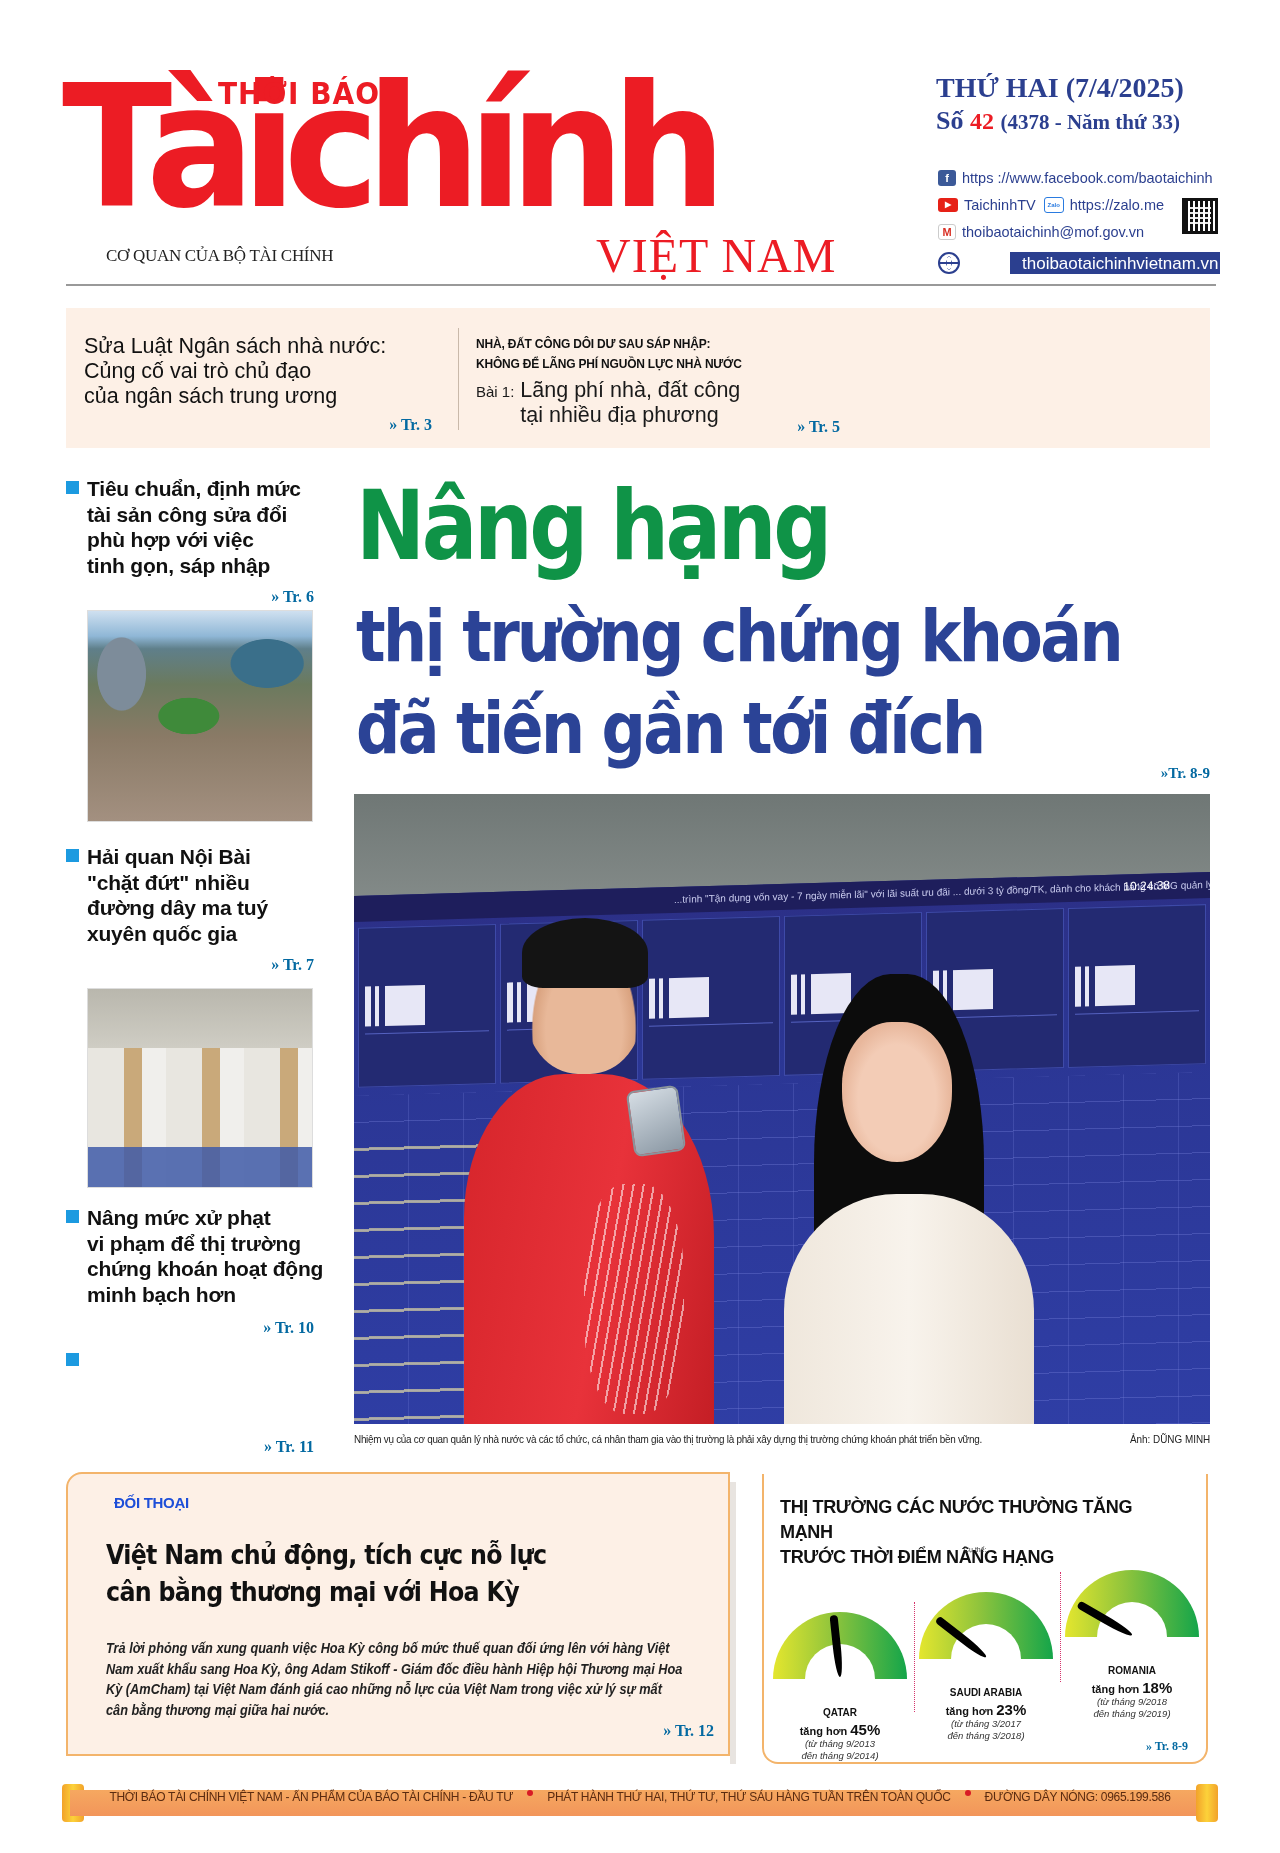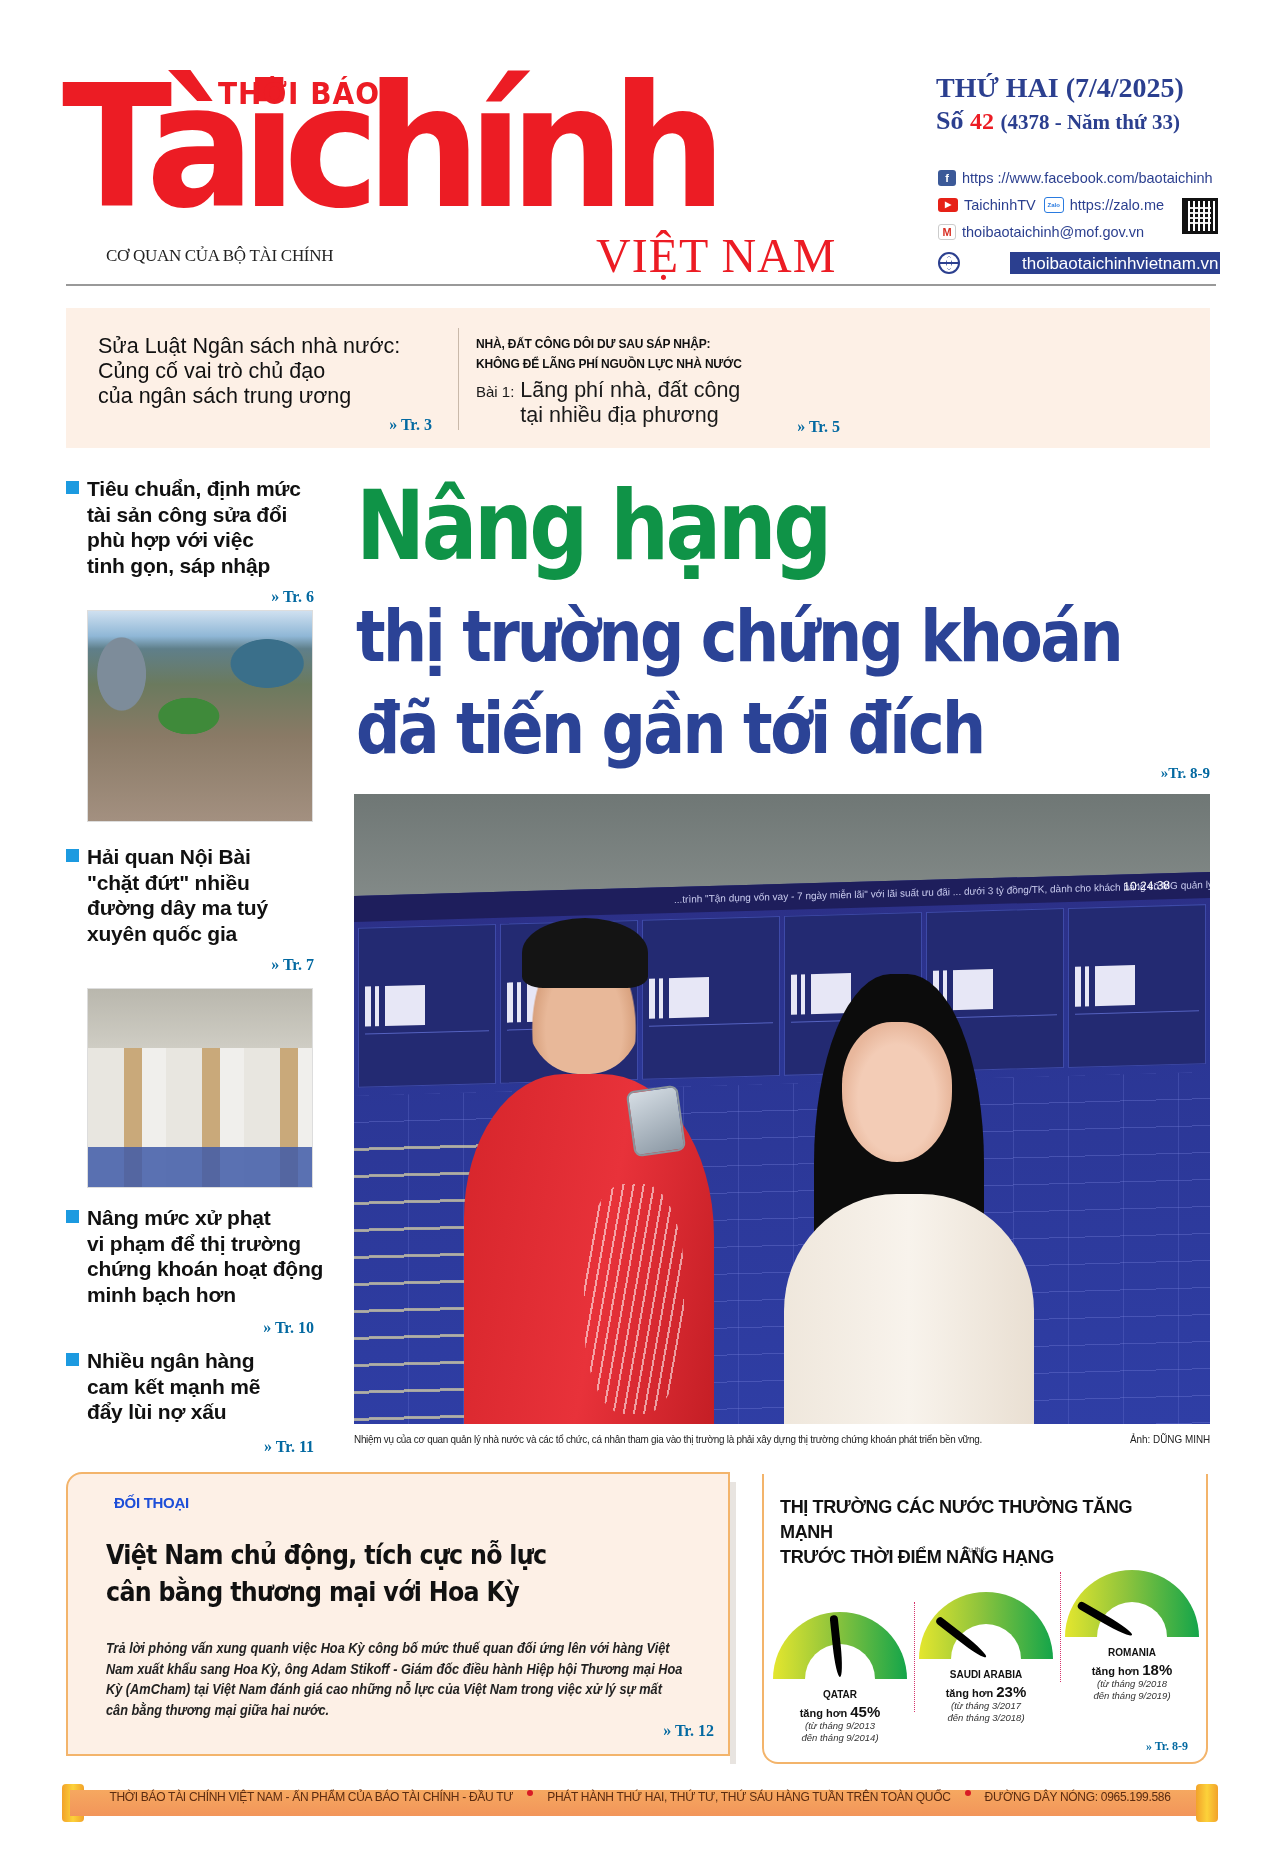--- a/index.html
+++ b/index.html
@@ -33,21 +33,21 @@
   .web-bar { display: flex; align-items: center; margin-top: 6px; height: 24px; gap: 44px; }
   .globe { width: 22px; height: 22px; border-radius: 50%; border: 2px solid #2b3f8f; background:
            radial-gradient(ellipse 4px 10px at center, transparent 60%, #2b3f8f 62%, transparent 70%),
            linear-gradient(0deg, transparent 45%, #2b3f8f 45% 55%, transparent 55%), #fff; margin-right: 6px; flex-shrink: 0; }
   .web-url { flex: 1; background: #2b3f8f; color: #fff; font-size: 17px; padding: 1px 0 0 12px; height: 22px; line-height: 21px; }
 
   .rule { position: absolute; left: 66px; top: 284px; width: 1150px; height: 2px; background: #999; }
 
   
   .teasers { position: absolute; left: 66px; top: 308px; width: 1144px; height: 140px; background: #fdf0e6; display: flex; }
-  .teaser { position: relative; padding: 26px 0 0 32px; }
+  .teaser { position: relative; padding: 26px 0 0 18px; }
   .teaser + .teaser::before { content: ""; position: absolute; left: 0; top: 20px; bottom: 18px; width: 1px; background: #c9b9aa; }
   .teaser-1 { width: 392px; }
   .teaser-2 { width: 358px; padding-left: 24px; }
   .teaser-3 { width: 394px; padding-left: 18px; padding-top: 26px; }
   .teaser-title { font-size: 21.5px; line-height: 25px; color: #111; white-space: pre-line; }
   .teaser-kicker { font-size: 12px; font-weight: 700; line-height: 20px; color: #111; white-space: pre-line; letter-spacing: -0.2px; }
   .teaser-bai { display: flex; margin-top: 4px; }
   .bai-label { font-size: 15px; padding-top: 5px; margin-right: 6px; white-space: nowrap; }
   .bai-title { font-size: 21.5px; line-height: 25px; white-space: pre-line; }
   .page-ref { position: absolute; font-family: "Liberation Serif", serif; font-weight: 700; font-size: 16px; color: #0369a1; white-space: nowrap; }
@@ -119,21 +119,21 @@
   .dialogue .page-ref { right: 14px; bottom: 14px; }
 
   
   .info { position: absolute; left: 762px; top: 1474px; width: 446px; height: 290px; border: 2px solid #f3b46b; border-radius: 0 0 16px 16px; border-top: none; background: #fff; }
   .info-title { position: absolute; left: 16px; top: 20px; font-size: 19px; font-weight: 700; line-height: 25px; color: #111; white-space: pre-line; letter-spacing: -0.4px; transform: scaleX(0.95); transform-origin: left top; }
   .info-sub { position: absolute; left: 200px; top: 72px; font-size: 7px; color: #333; }
   .gauge { position: absolute; width: 140px; text-align: center; }
   .g-arc { position: relative; width: 134px; height: 67px; margin: 0 auto; border-radius: 67px 67px 0 0; background: linear-gradient(90deg, #e4e62e 0%, #8fc43c 45%, #14a54a 100%); overflow: hidden; }
   .g-arc::after { content: ""; position: absolute; left: 32px; bottom: 0; width: 70px; height: 35px; border-radius: 35px 35px 0 0; background: #fff; }
   .g-needle { position: absolute; left: 63px; bottom: 2px; width: 8px; height: 62px; background: #000; border-radius: 4px 4px 50% 50%; transform-origin: 50% 100%; z-index: 2; }
-  .g-country { font-size: 10px; font-weight: 700; margin-top: 10px; color: #111; }
+  .g-country { font-size: 10px; font-weight: 700; margin-top: 28px; color: #111; }
   .g-value { font-size: 11px; font-weight: 700; color: #111; margin-top: 3px; }
   .g-value b { font-size: 15px; }
   .g-period { font-size: 9.5px; font-style: italic; color: #333; line-height: 12px; white-space: pre-line; }
   .g-sep { position: absolute; width: 0; border-left: 1px dotted #d6336c; }
   .info .page-ref { right: 18px; bottom: 8px; font-size: 12px; }
 
   
   .footer { position: absolute; left: 70px; top: 1790px; width: 1140px; height: 26px; background: linear-gradient(180deg, #f6a860, #f2955a); display: flex; align-items: flex-start; justify-content: center; font-size: 12px; color: #5a2b10; white-space: nowrap; letter-spacing: -0.3px; }
   .footer .dot { display: inline-block; width: 6px; height: 6px; border-radius: 50%; background: #d81b25; margin: 0 14px; }
   .footer-cap { position: absolute; top: 1784px; width: 22px; height: 38px; border-radius: 4px; background: linear-gradient(90deg, #f2a22a, #fcd23a, #f2a22a); }
@@ -232,23 +232,20 @@
 vi phạm để thị trường
 chứng khoán hoạt động
 minh bạch hơn</span>
     </div>
     <span class="page-ref" style="top:114px;">» Tr. 10</span>
   </div>
 
   <div class="brief" style="top:880px;height:120px;">
     <div class="brief-head">
       <span class="bullet"></span>
-      <span class="brief-title">Nhiều ngân hàng
-cam kết mạnh mẽ
-đẩy lùi nợ xấu</span>
     </div>
     <span class="page-ref" style="top:90px;">» Tr. 11</span>
   </div>
 </aside>
 
 <h1 class="lead-h1">Nâng hạng</h1>
 <h2 class="lead-h2">thị trường chứng khoán
 đã tiến gần tới đích</h2>
 <span class="page-ref lead-ref">»Tr. 8-9</span>
 

